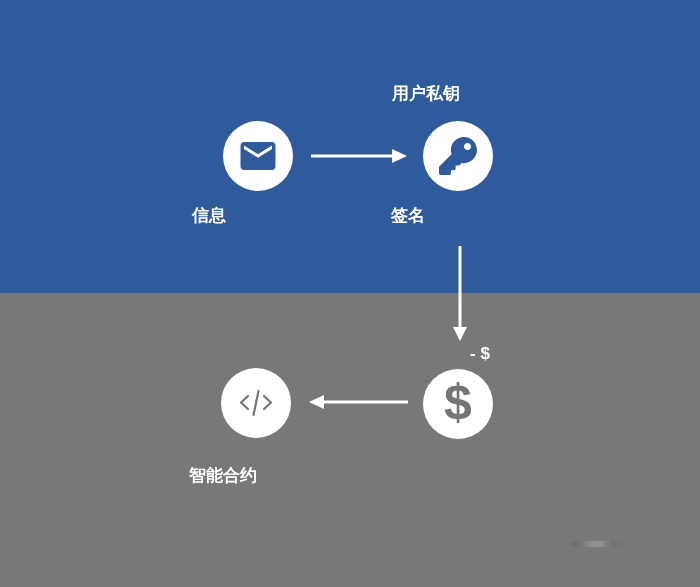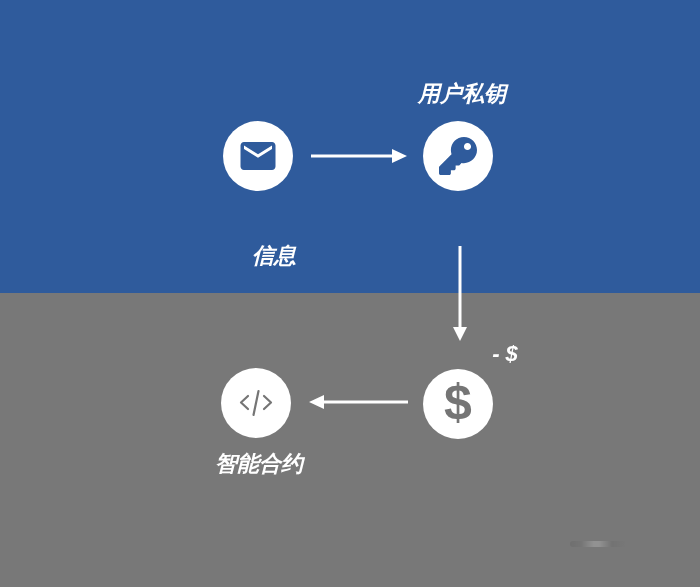--- a/index.html
+++ b/index.html
@@ -48,32 +48,30 @@
     font-weight: bold;
     color: var(--bottom-glyph, #757575);
     line-height: 70px;
     transform: translateY(-2px);
     user-select: none;
   }
 
   .label {
     position: absolute;
     color: var(--text, #FFFFFF);
-    font-size: 22px;
+    font-size: 17px;
     font-weight: bold;
-    text-align: center;
     white-space: nowrap;
     line-height: 24px;
-    font-style: italic;
   }
   .label-private-key { left: 392px; top: 82px;  width: 140px; }
-  .label-message     { left: 204px; top: 204px; width: 140px; margin-top: 40px; }
+  .label-message     { left: 192px; top: 204px; width: 140px; }
   .label-signature   { left: 391px; top: 204px; width: 140px; }
   .label-interact    { left: 187px; top: 330px; width: 140px; }
-  .label-contract    { left: 189px; top: 452px; width: 140px; }
+  .label-contract    { left: 189px; top: 464px; width: 140px; }
   .label-wallet      { left: 321px; top: 454px; width: 280px; }
   .label-minus-dollar{ left: 470px; top: 342px; width: 70px;  }
 
   .arrow { position: absolute; }
   .arrow-right { left: 310px; top: 148px; }
   .arrow-down  { left: 452px; top: 245px; }
   .arrow-left  { left: 308px; top: 394px; }
 
   .watermark {
     position: absolute;
@@ -115,20 +113,21 @@
     </svg>
   </div>
 
   <div class="node node-signature">
     <span style="display:flex;">
       <svg width="38" height="38" viewBox="0 0 512 512">
         <path class="glyph-top-fill" d="M512 176.001C512 273.203 433.202 352 336 352c-11.22 0-22.19-1.062-32.827-3.069l-24.012 27.014A23.999 23.999 0 0 1 261.223 384H224v40c0 13.255-10.745 24-24 24h-40v40c0 13.255-10.745 24-24 24H24c-13.255 0-24-10.745-24-24v-78.059c0-6.365 2.529-12.47 7.029-16.971l161.802-161.802C163.108 213.814 160 195.271 160 176 160 78.798 238.797.001 335.999 0 433.488-.001 512 78.511 512 176.001zM336 128c0 26.51 21.49 48 48 48s48-21.49 48-48-21.49-48-48-48-48 21.49-48 48z"></path>
       </svg>
     </span>
   </div>
+  <div class="label label-signature">签名</div>
 
   <div class="arrow arrow-down">
     <svg width="16" height="97" viewBox="0 0 16 97">
       <line x1="8" y1="1" x2="8" y2="82" stroke="#FFFFFF" stroke-width="3"></line>
       <polygon points="1,82 15,82 8,96" fill="#FFFFFF"></polygon>
     </svg>
   </div>
 
   <div class="node node-wallet">
     <span class="dollar-glyph">$</span>

